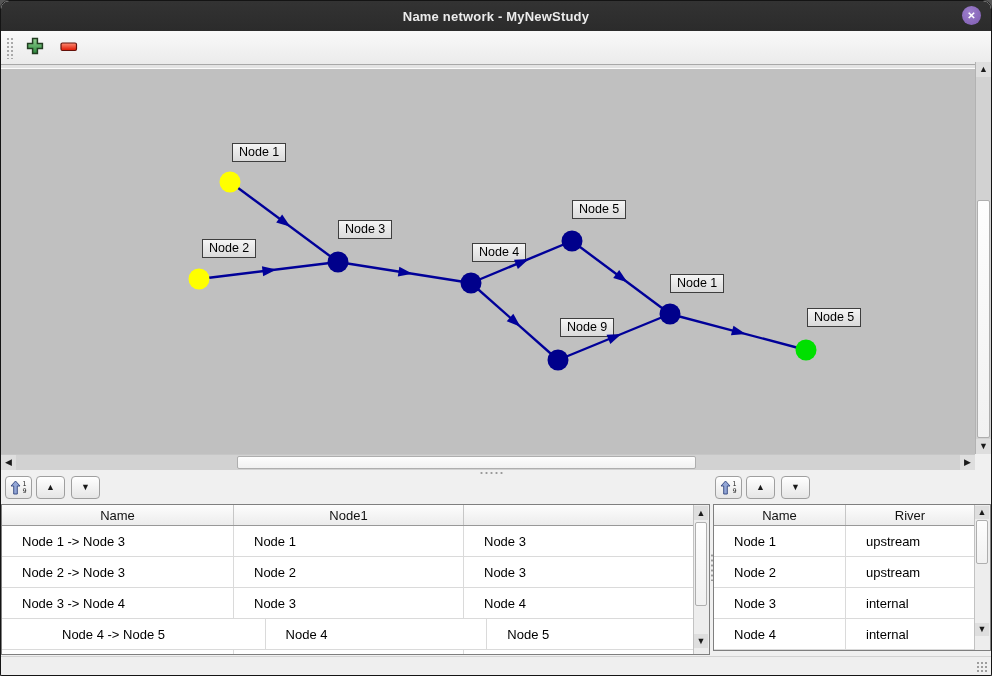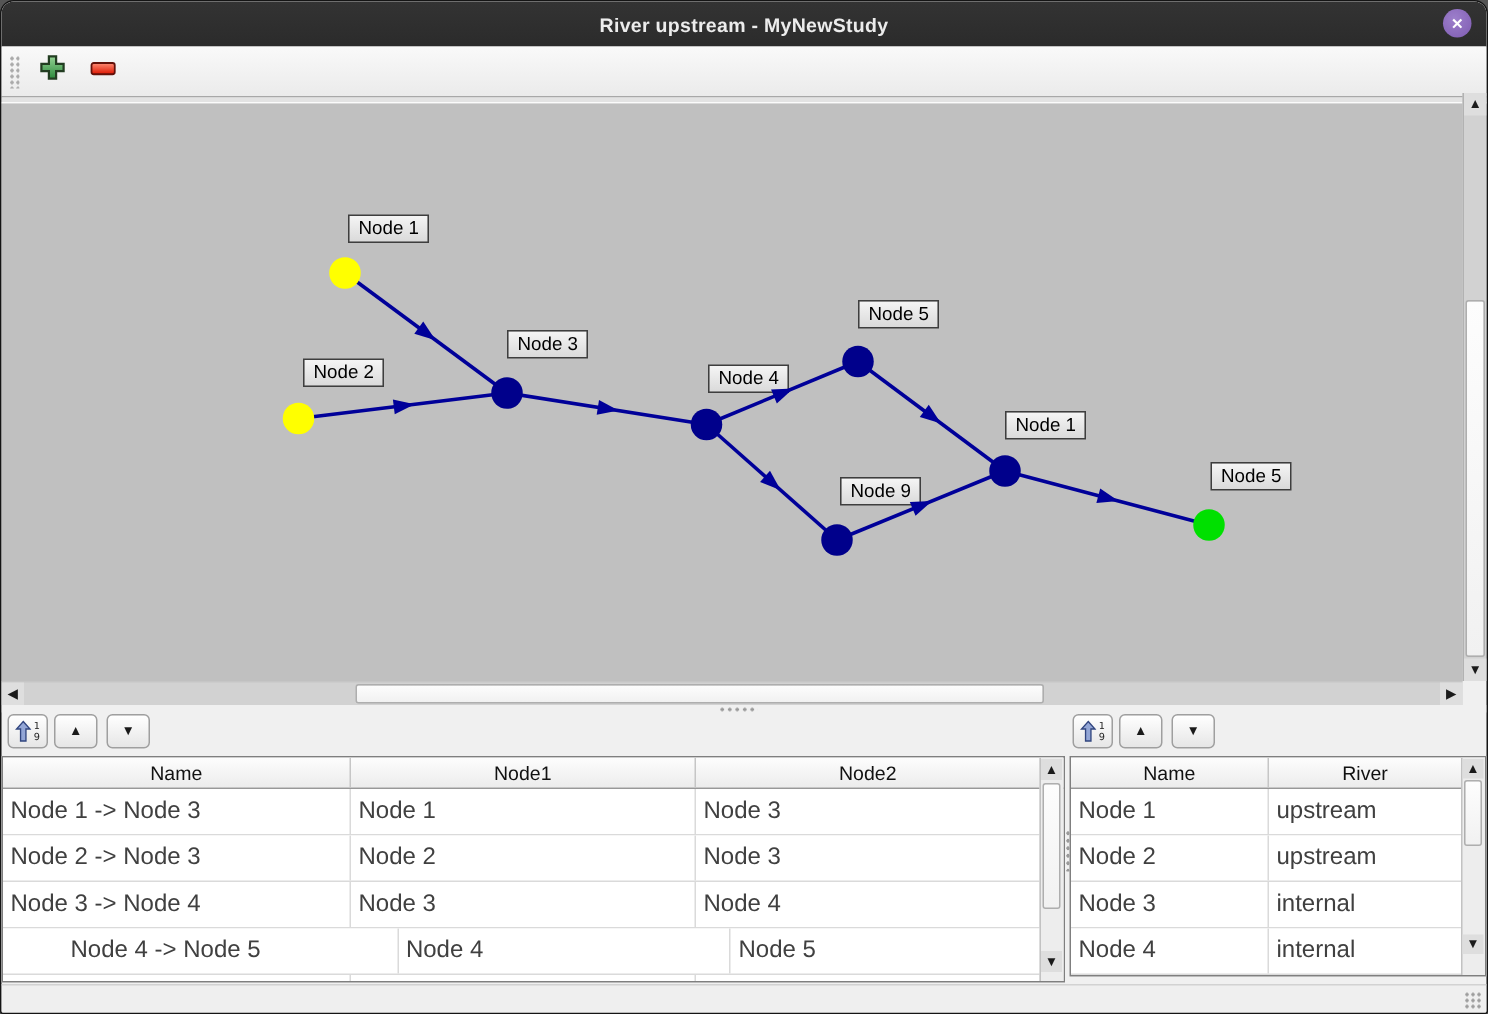--- a/index.html
+++ b/index.html
@@ -55,35 +55,35 @@
   .arrow-glyph{font-size:9px;color:#1a1a1a;line-height:9px;}
   .sort-inner{display:flex;align-items:center;}
   .sort-digits{display:flex;flex-direction:column;margin-left:1px;font-size:6.5px;line-height:6.5px;color:#222;font-family:"DejaVu Sans",sans-serif;}
   
   .tbl{position:absolute;background:#fff;border:1px solid #7f7f7f;box-sizing:border-box;overflow:hidden;}
   .tbl-head{display:flex;height:20px;background:linear-gradient(#fdfdfd,#ececec);border-bottom:1px solid #989898;}
   .th{display:flex;align-items:center;justify-content:center;font-size:13px;color:#111;
     border-right:1px solid #c6c6c6;box-sizing:border-box;}
   .tr{display:flex;height:30px;border-bottom:1px solid #dadada;background:#fff;}
   .tr.partial{height:10px;border-bottom:none;}
-  .td{display:flex;align-items:center;padding-left:5px;font-size:16px;color:#404040;
+  .td{display:flex;align-items:center;padding-left:20px;font-size:13px;color:#000000;
     border-right:1px solid #dadada;box-sizing:border-box;}
   .tsb{position:absolute;top:0;right:0;bottom:0;width:15px;background:#ededed;border-left:1px solid #c2c2c2;}
   
   .statusbar{left:0;top:655px;width:100%;height:19px;background:#efefef;border-top:1px solid #d2d2d2;}
   .size-grip{position:absolute;right:3px;bottom:3px;width:12px;height:12px;
     background-image:radial-gradient(circle,#9d9d9d 1px,transparent 1.2px);background-size:4px 4px;}
 </style>
 </head>
 <body>
 
 <div class="window">
 
   <div class="abs titlebar">
-    <div class="title-text">River upstream - MyNewStudy</div>
+    <div class="title-text">Name network - MyNewStudy</div>
     <div class="close-btn">
       <span>✕</span>
     </div>
   </div>
 
   <div class="abs toolbar">
     <div class="tb-grip"></div>
     <div class="tb-btn">
       <span>
         <svg width="18" height="18" viewBox="0 0 18 18">
@@ -203,21 +203,20 @@
   </div>
 
   <div class="abs vsplit">
     <div class="dots"></div>
   </div>
 
   <div class="tbl" id="tbl-edges" style="left:0;top:503px;width:709px;height:151px;">
     <div class="tbl-head">
         <div class="th" style="width: 232px;">Name</div>
         <div class="th" style="width: 230px;">Node1</div>
-        <div class="th" style="width: 230px;">Node2</div>
       </div>
     <div class="tbl-body">
         <div class="tr">
           <div class="td" style="width: 232px;">Node 1 -&gt; Node 3</div>
           <div class="td" style="width: 230px;">Node 1</div>
           <div class="td" style="width: 230px;">Node 3</div>
         </div>
         <div class="tr">
           <div class="td" style="width: 232px;">Node 2 -&gt; Node 3</div>
           <div class="td" style="width: 230px;">Node 2</div>

